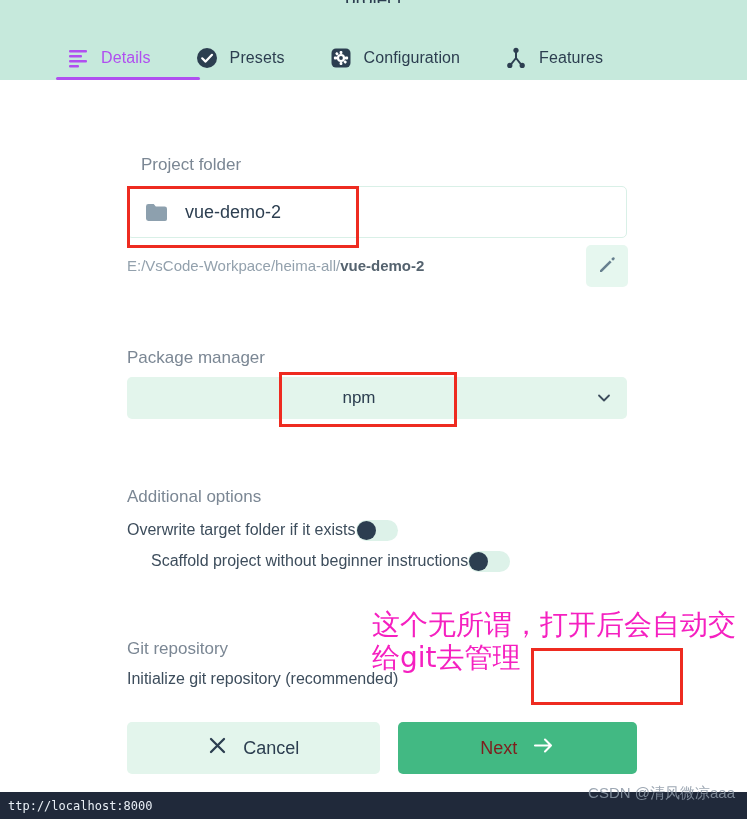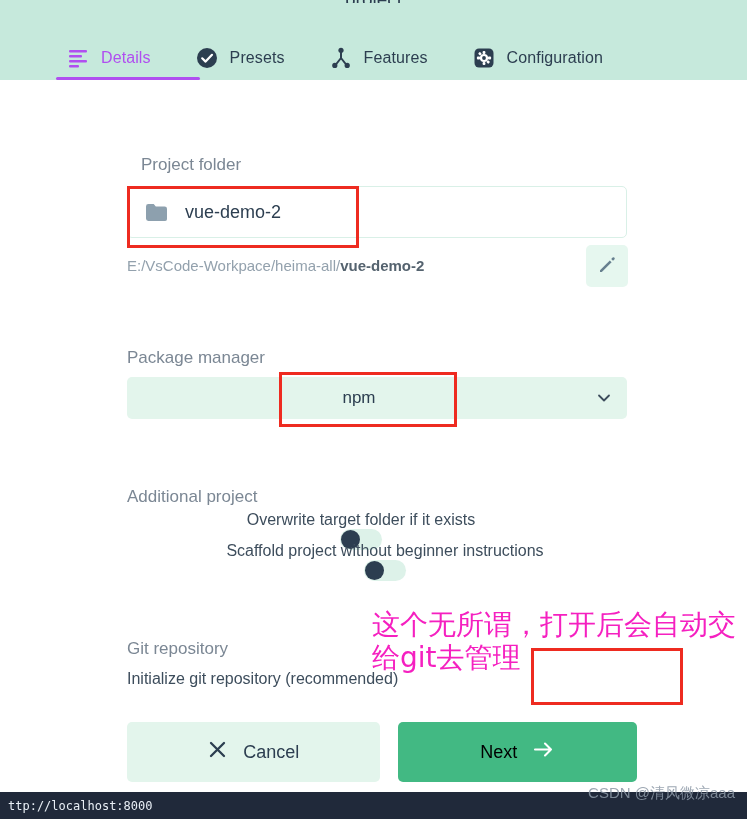--- a/index.html
+++ b/index.html
@@ -170,27 +170,26 @@
     position: absolute;
     right: 14px; top: 12px;
     width: 18px; height: 18px;
   }
 
   
   .lbl-additional { left: 127px; top: 487px; }
 
   .opt-row {
     position: absolute;
-    left: 111px;
+    left: 127px;
     width: 500px;
     height: 26px;
     display: flex;
     align-items: center;
-    justify-content: center;
-    flex-direction: column;
+    justify-content: flex-start;
   }
   .opt-row.r1 { top: 517px; }
   .opt-row.r2 { top: 548px; margin-left: 24px; }
 
   .opt-text {
     font-size: 16px;
     color: #3d4d5c;
     white-space: nowrap;
   }
 
@@ -229,42 +228,42 @@
   
   .footer {
     position: absolute;
     left: 127px; top: 722px;
     width: 510px;
     display: flex;
     gap: 18px;
   }
 
   .btn {
-    height: 60px;
+    height: 52px;
     border-radius: 5px;
     display: flex;
     align-items: center;
     justify-content: center;
     gap: 16px;
     font-size: 18px;
     cursor: pointer;
     border: none;
     font-family: inherit;
   }
 
   .btn-cancel {
     width: 255px;
     background: #e3f5ec;
     color: #2c3e50;
   }
 
   .btn-next {
     width: 240px;
     background: #42b983;
-    color: #000000;
+    color: #7f1d1d;
   }
 
   
   .anno-box {
     position: absolute;
     border: 3px solid #ee2b20;
     pointer-events: none;
     background: transparent;
   }
   .anno-folder   { left: 127px; top: 186px; width: 232px; height: 62px; }
@@ -336,32 +335,20 @@
       </div>
 
       <div class="tab">
         <span class="tab-icon">
           <svg width="24" height="24" viewBox="0 0 24 24">
             <circle cx="12" cy="12" r="10" fill="#2c3e50"></circle>
             <path d="M7.2 12.3 L10.6 15.6 L17 8.8" stroke="#ffffff" stroke-width="2.2" fill="none" stroke-linecap="round" stroke-linejoin="round"></path>
           </svg>
         </span>
         <span class="tab-label">Presets</span>
-      </div>
-
-      <div class="tab">
-        <span class="tab-icon">
-          <svg width="24" height="24" viewBox="0 0 24 24">
-            <path d="M12 5 L12 12 M12 12 L6.5 19 M12 12 L17.5 19" stroke="#2c3e50" stroke-width="2" fill="none" stroke-linecap="round"></path>
-            <circle cx="12" cy="4.3" r="2.6" fill="#2c3e50"></circle>
-            <circle cx="5.8" cy="19.4" r="2.6" fill="#2c3e50"></circle>
-            <circle cx="18.2" cy="19.4" r="2.6" fill="#2c3e50"></circle>
-          </svg>
-        </span>
-        <span class="tab-label">Features</span>
       </div>
 
       <div class="tab">
         <span class="tab-icon">
           <svg width="24" height="24" viewBox="0 0 24 24">
             <rect x="2.5" y="2.5" width="19" height="19" rx="4.5" fill="#2c3e50"></rect>
             <path d="M12 7.6 a4.4 4.4 0 1 0 .01 0 Z" fill="none"></path>
             <g fill="#ffffff">
               <circle cx="12" cy="12" r="4.1"></circle>
               <rect x="10.6" y="4.9" width="2.8" height="3.2" rx="1"></rect>
@@ -370,20 +357,32 @@
               <rect x="15.9" y="10.6" width="3.2" height="2.8" rx="1"></rect>
               <rect x="6.4" y="6.4" width="3.0" height="2.7" rx="1" transform="rotate(45 7.9 7.8)"></rect>
               <rect x="14.6" y="14.6" width="3.0" height="2.7" rx="1" transform="rotate(45 16.1 16)"></rect>
             </g>
             <circle cx="12" cy="12" r="1.9" fill="#2c3e50"></circle>
           </svg>
         </span>
         <span class="tab-label">Configuration</span>
       </div>
 
+      <div class="tab">
+        <span class="tab-icon">
+          <svg width="24" height="24" viewBox="0 0 24 24">
+            <path d="M12 5 L12 12 M12 12 L6.5 19 M12 12 L17.5 19" stroke="#2c3e50" stroke-width="2" fill="none" stroke-linecap="round"></path>
+            <circle cx="12" cy="4.3" r="2.6" fill="#2c3e50"></circle>
+            <circle cx="5.8" cy="19.4" r="2.6" fill="#2c3e50"></circle>
+            <circle cx="18.2" cy="19.4" r="2.6" fill="#2c3e50"></circle>
+          </svg>
+        </span>
+        <span class="tab-label">Features</span>
+      </div>
+
     </div>
 
     <div class="tab-underline"></div>
   </div>
 
   <div class="section-label lbl-project-folder">Project folder</div>
 
   <div class="folder-input">
     <span class="folder-glyph">
       <svg width="21" height="17" viewBox="0 0 21 17">
@@ -410,21 +409,21 @@
 
   <div class="pkg-select">
     <div class="pkg-select-value">npm</div>
     <span class="pkg-chevron">
       <svg width="18" height="18" viewBox="0 0 18 18">
         <path d="M4 6.5 L9 11.5 L14 6.5" stroke="#3d4d5c" stroke-width="1.8" fill="none" stroke-linecap="round" stroke-linejoin="round"></path>
       </svg>
     </span>
   </div>
 
-  <div class="section-label lbl-additional">Additional project</div>
+  <div class="section-label lbl-additional">Additional options</div>
 
   <div class="opt-row r1">
     <span class="opt-text">Overwrite target folder if it exists</span>
     <span class="switch">
       <span class="knob"></span>
     </span>
   </div>
 
   <div class="opt-row r2">
     <span class="opt-text">Scaffold project without beginner instructions</span>

